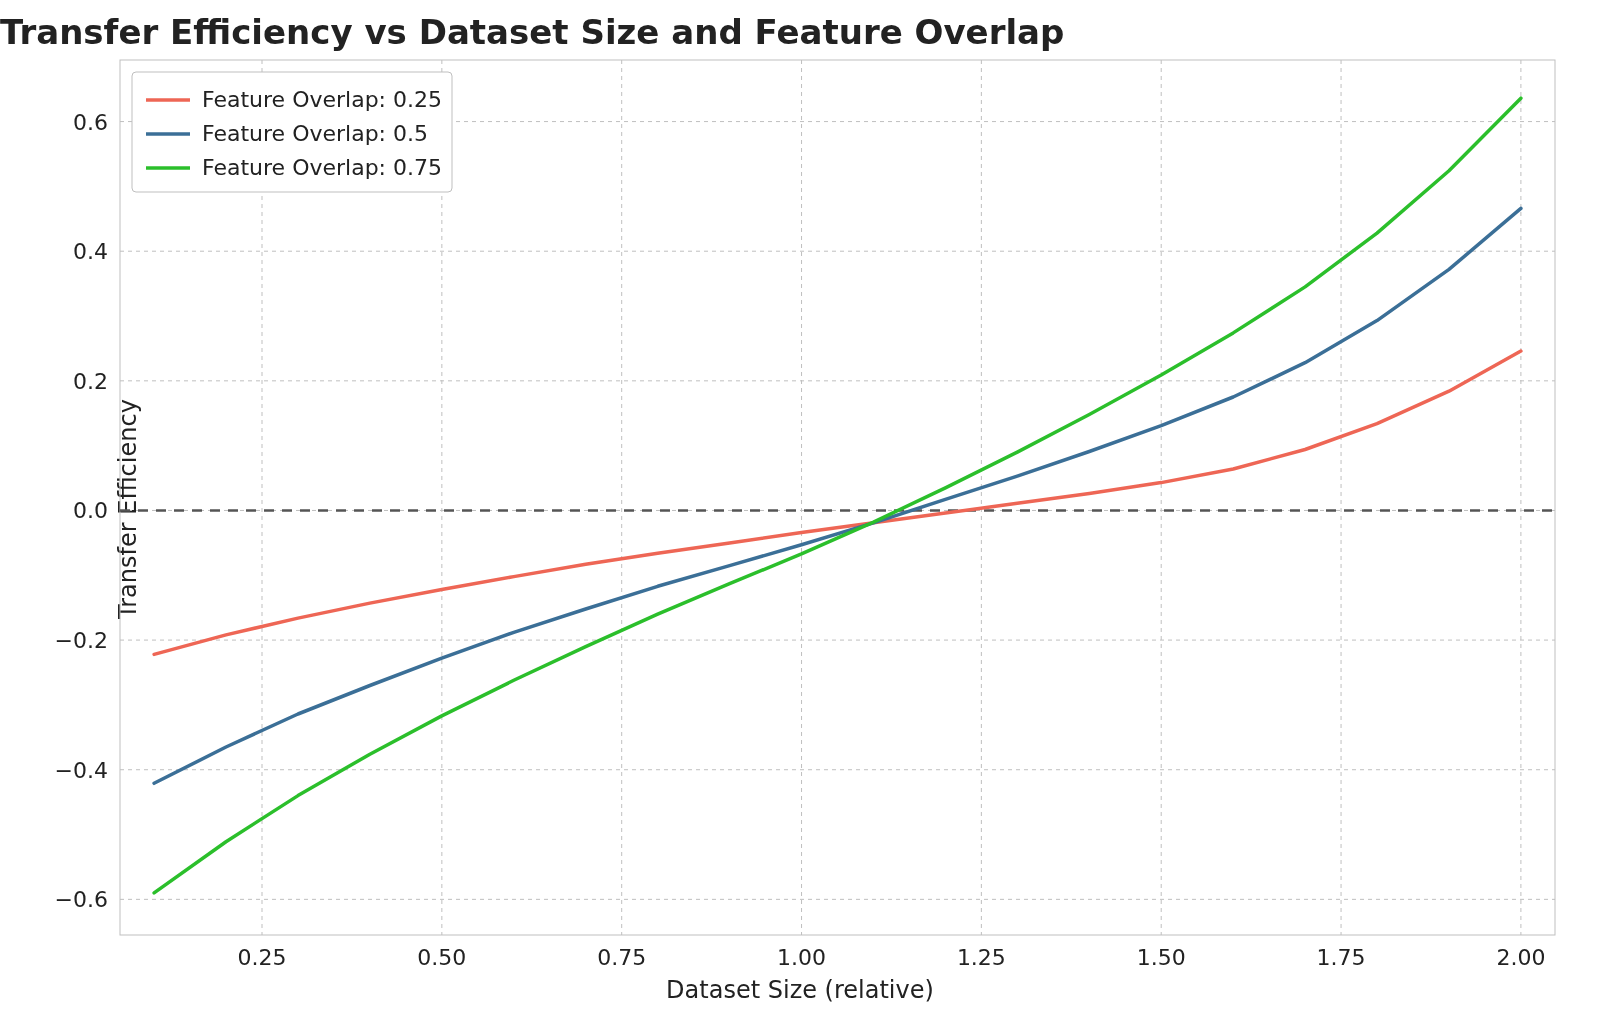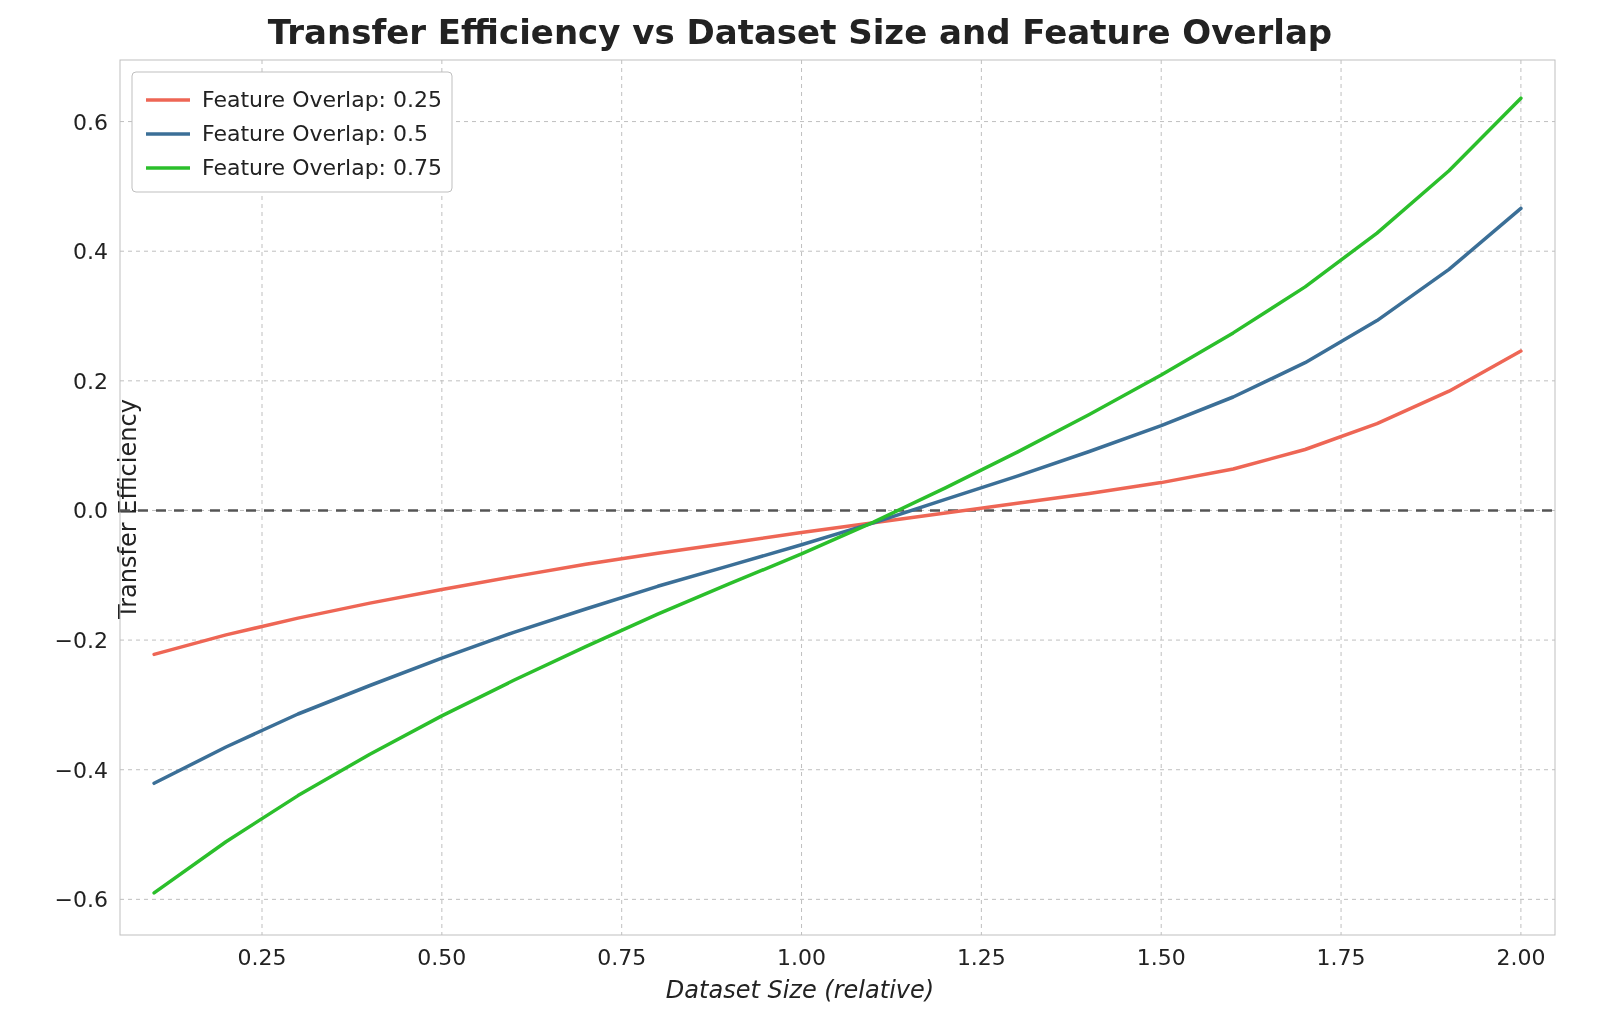--- a/index.html
+++ b/index.html
@@ -15,40 +15,39 @@
     position: relative;
     width: 1600px;
     height: 1018px;
     box-sizing: border-box;
   }
   .title {
     position: absolute;
     top: 12px;
     left: 0;
     width: 100%;
-    text-align: center;
+    text-align: left;
     font-size: 34px;
     font-weight: 700;
   }
   .ylabel {
     position: absolute;
     left: 18px;
     top: 50%;
     transform: translateY(-50%) rotate(-90deg);
     transform-origin: center;
     font-size: 24px;
   }
   .xlabel {
     position: absolute;
     bottom: 14px;
     left: 0;
     width: 100%;
     text-align: center;
     font-size: 24px;
-    font-style: italic;
   }
   svg.plot {
     position: absolute;
     left: 0;
     top: 0;
     width: 1600px;
     height: 1018px;
   }
   .tick-label {
     font-size: 22px;

